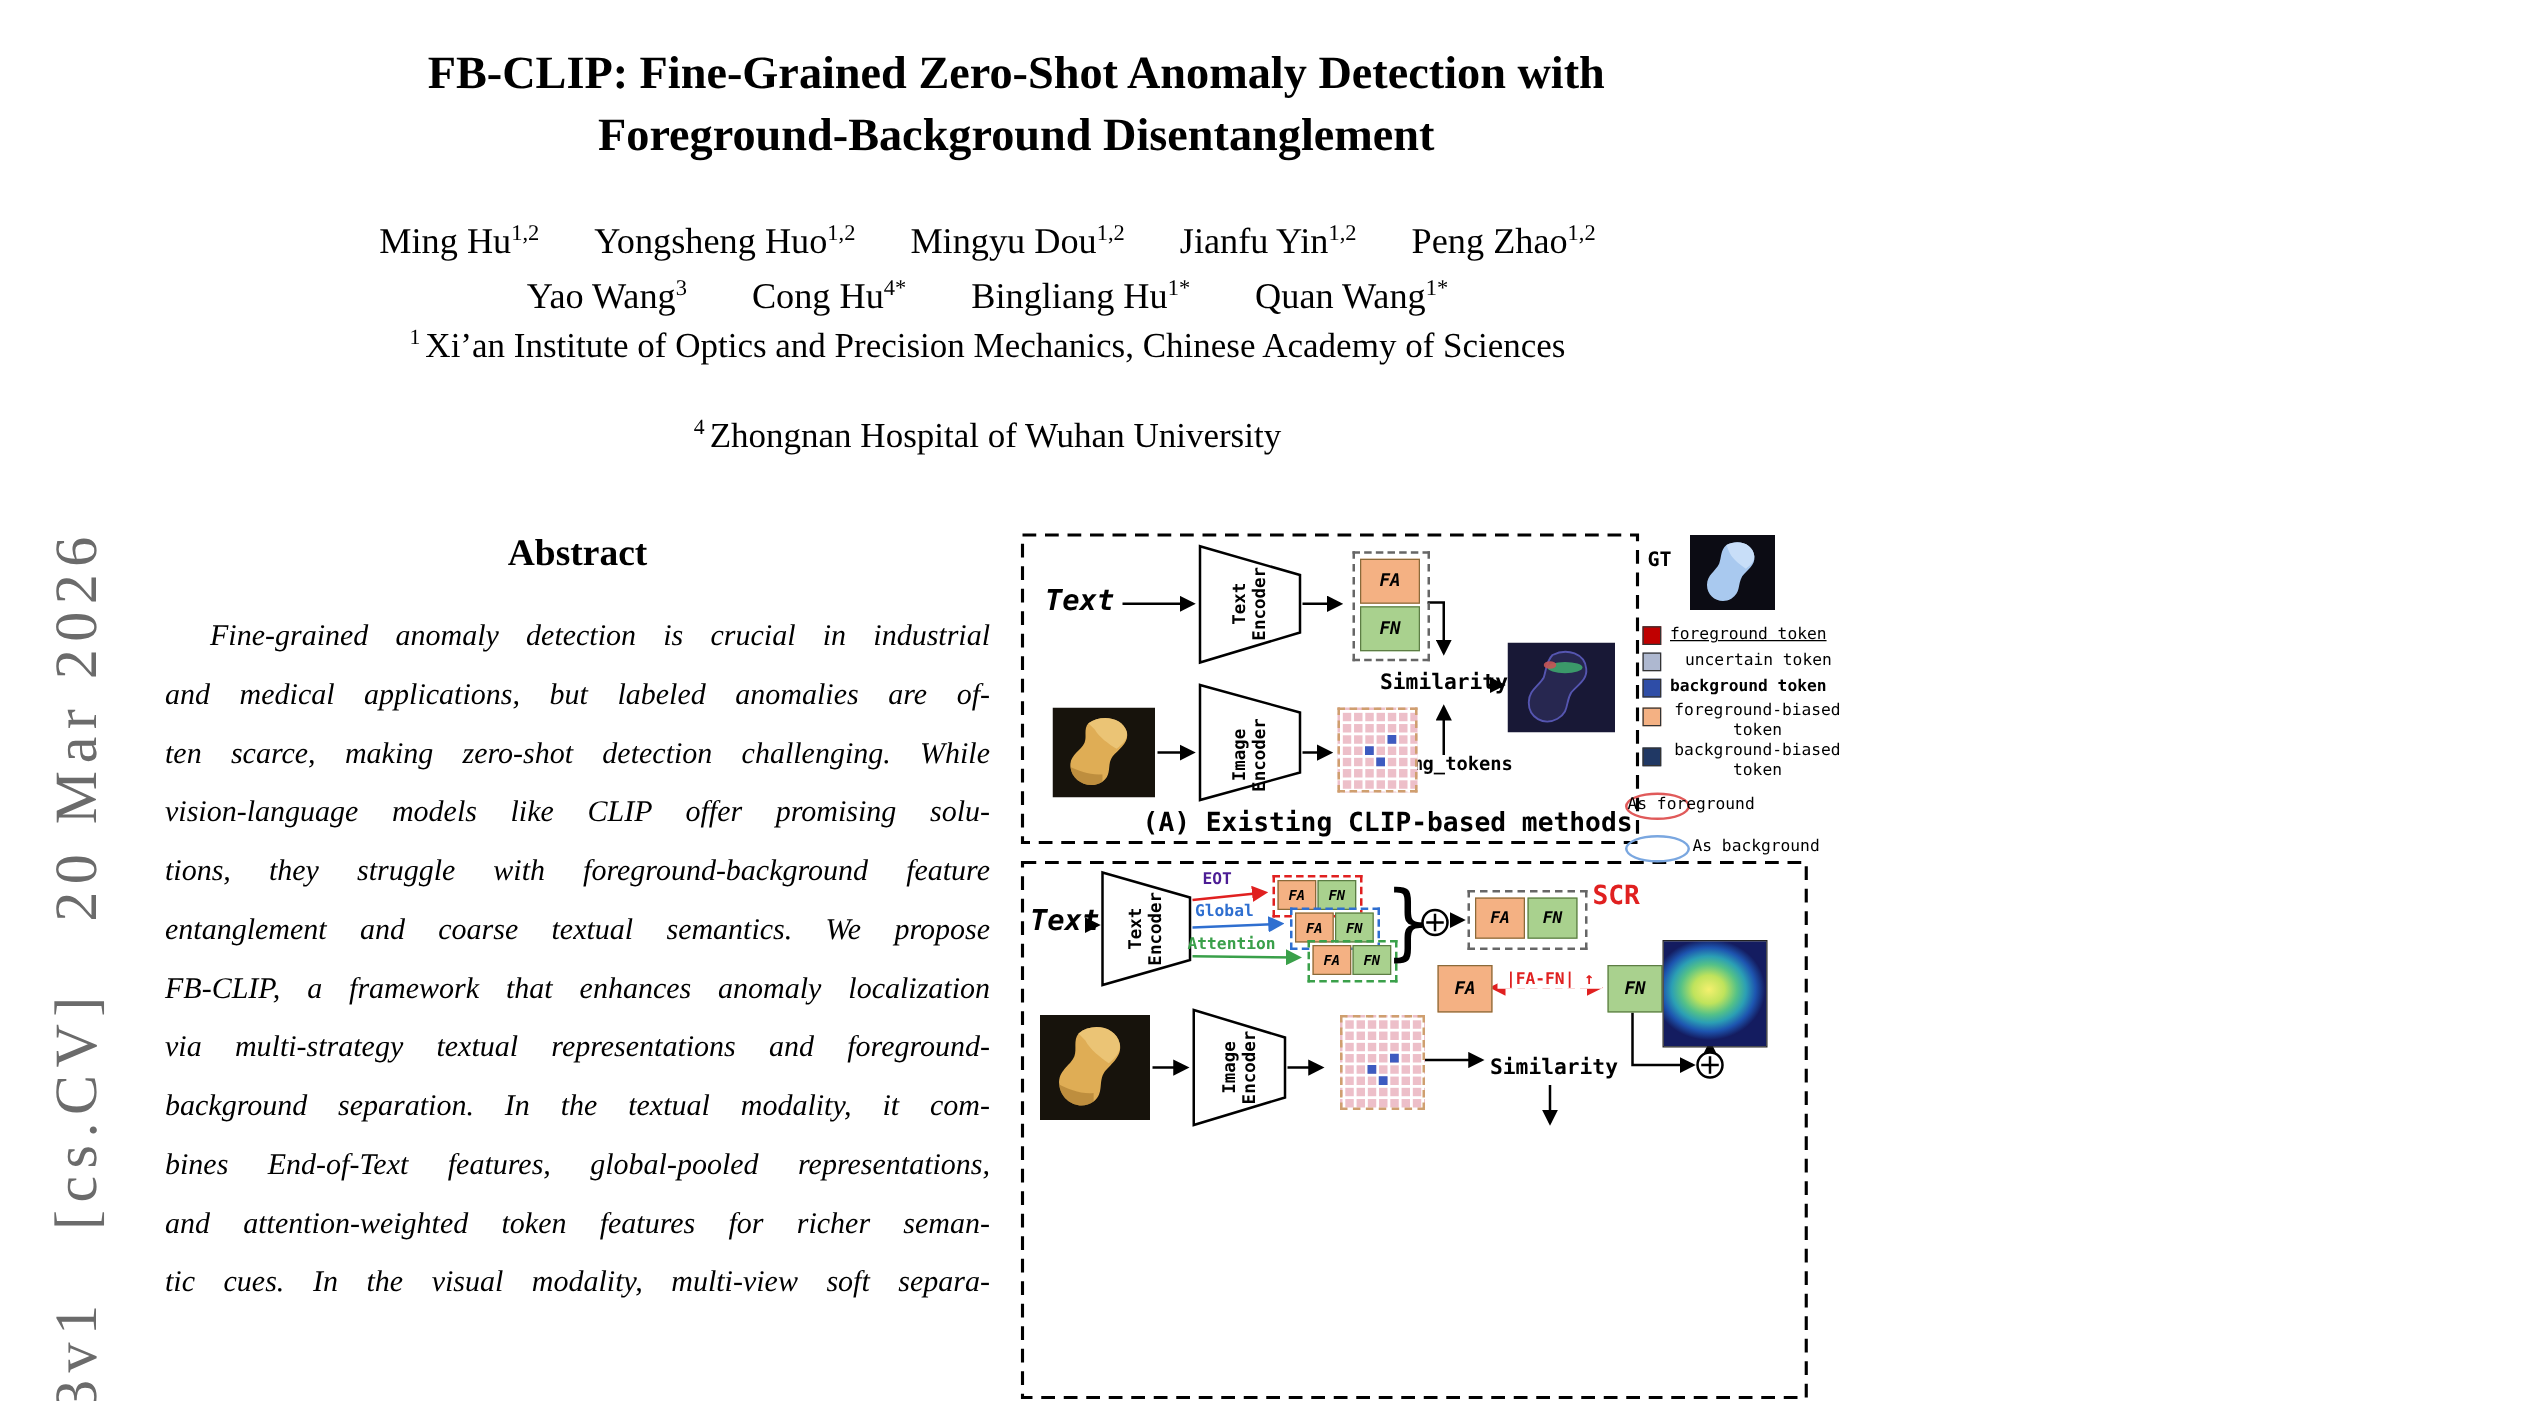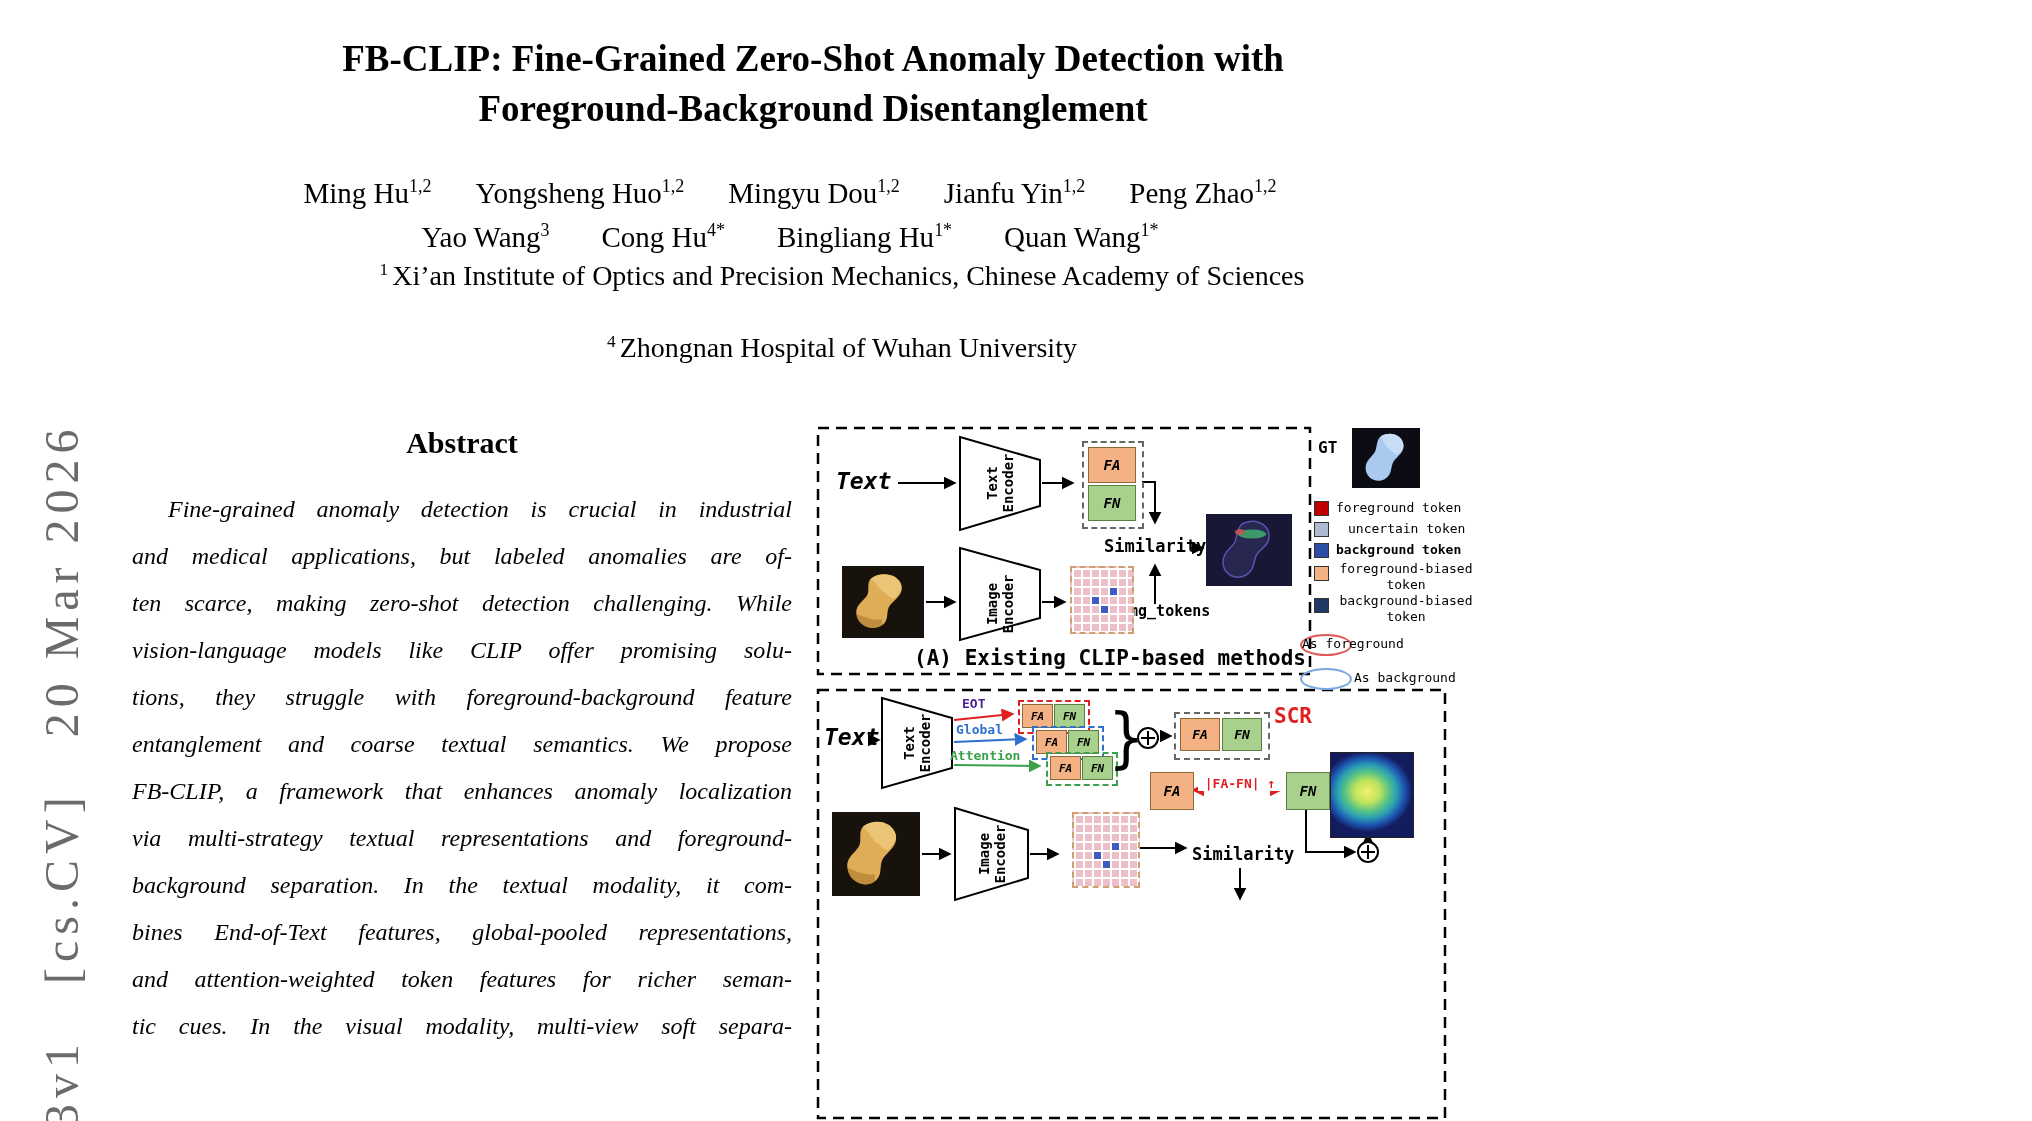--- a/index.html
+++ b/index.html
@@ -11,21 +11,21 @@
         transform-origin:0 0;font-size:48px;letter-spacing:6px;color:#6b6b6b;white-space:pre;}
 
   
   .title{position:absolute;left:0;top:34px;width:1580px;text-align:center;
         font-weight:bold;font-size:37px;line-height:50px;margin-left:23px;}
   .authors-row{position:absolute;left:0;width:1580px;display:flex;justify-content:center;font-size:29px;}
   .authors-row.r1{top:176px;gap:44px;}
   .authors-row.r2{top:220px;gap:52px;}
   .author{white-space:nowrap;}
   sup{font-size:0.62em;}
-  .affil{position:absolute;left:12px;width:1580px;text-align:center;font-size:28px;padding-left:40px;}
+  .affil{position:absolute;left:0;width:1580px;text-align:center;font-size:28px;}
   .affil sup{margin-right:4px;}
   .affil.l1{top:260px;}
   .affil.l2{top:296px;}
   .affil.l3{top:332px;}
   .affil .gap{display:inline-block;width:54px;}
 
   
   .abstract-heading{position:absolute;left:132px;top:426px;width:660px;text-align:center;
         font-weight:bold;font-size:30px;}
   .abstract{position:absolute;left:132px;top:486px;width:660px;font-style:italic;font-size:24px;}
@@ -211,21 +211,21 @@
 
   <div class="figlabel" style="left:1318px;top:438px;font-size:16px;">GT</div>
   <div class="img-thumb" style="left:1352px;top:428px;width:68px;height:60px;">
     <svg viewBox="0 0 70 60" width="68" height="60" preserveAspectRatio="none">
       <rect width="70" height="60" fill="#0c0c14"></rect>
       <path d="M30 8 C40 3 52 7 53 17 C54 24 47 28 43 33 C39 40 42 46 34 51 C25 56 14 50 14 40 C14 32 21 29 24 23 C26 18 25 12 30 8 Z" fill="#a9c9ef"></path>
       <path d="M30 8 C40 3 52 7 53 17 C53 21 50 24 46 27 C40 23 34 18 32 13 Z" fill="#cfe3fa" opacity="0.8"></path>
     </svg>
   </div>
   <span class="legend-sq" style="left: 1314px; top: 501px; background-color: rgb(192, 0, 0);"></span>
-  <div class="legend-label" style="left:1336px;top:500px;">foreground token</div>
+  <div class="legend-label" style="left:1336px;top:500px;text-decoration:underline;">foreground token</div>
   <span class="legend-sq" style="left: 1314px; top: 522px; background-color: rgb(174, 184, 208);"></span>
   <div class="legend-label" style="left:1336px;top:521px;margin-left:12px;">uncertain token</div>
   <span class="legend-sq" style="left: 1314px; top: 543px; background-color: rgb(46, 77, 167);"></span>
   <div class="legend-label" style="left:1336px;top:542px;font-weight:bold;">background token</div>
   <span class="legend-sq" style="left: 1314px; top: 566px; background-color: rgb(244, 177, 131);"></span>
   <div class="legend-label two" style="left:1336px;top:561px;">foreground-biased token</div>
   <span class="legend-sq" style="left: 1314px; top: 598px; background-color: rgb(32, 56, 100);"></span>
   <div class="legend-label two" style="left:1336px;top:593px;">background-biased token</div>
   <span class="legend-ellipse" style="left: 1300px; top: 634px; border-color: rgb(224, 90, 90);"></span>
   <div class="legend-label" style="left:1302px;top:636px;">As foreground</div>

